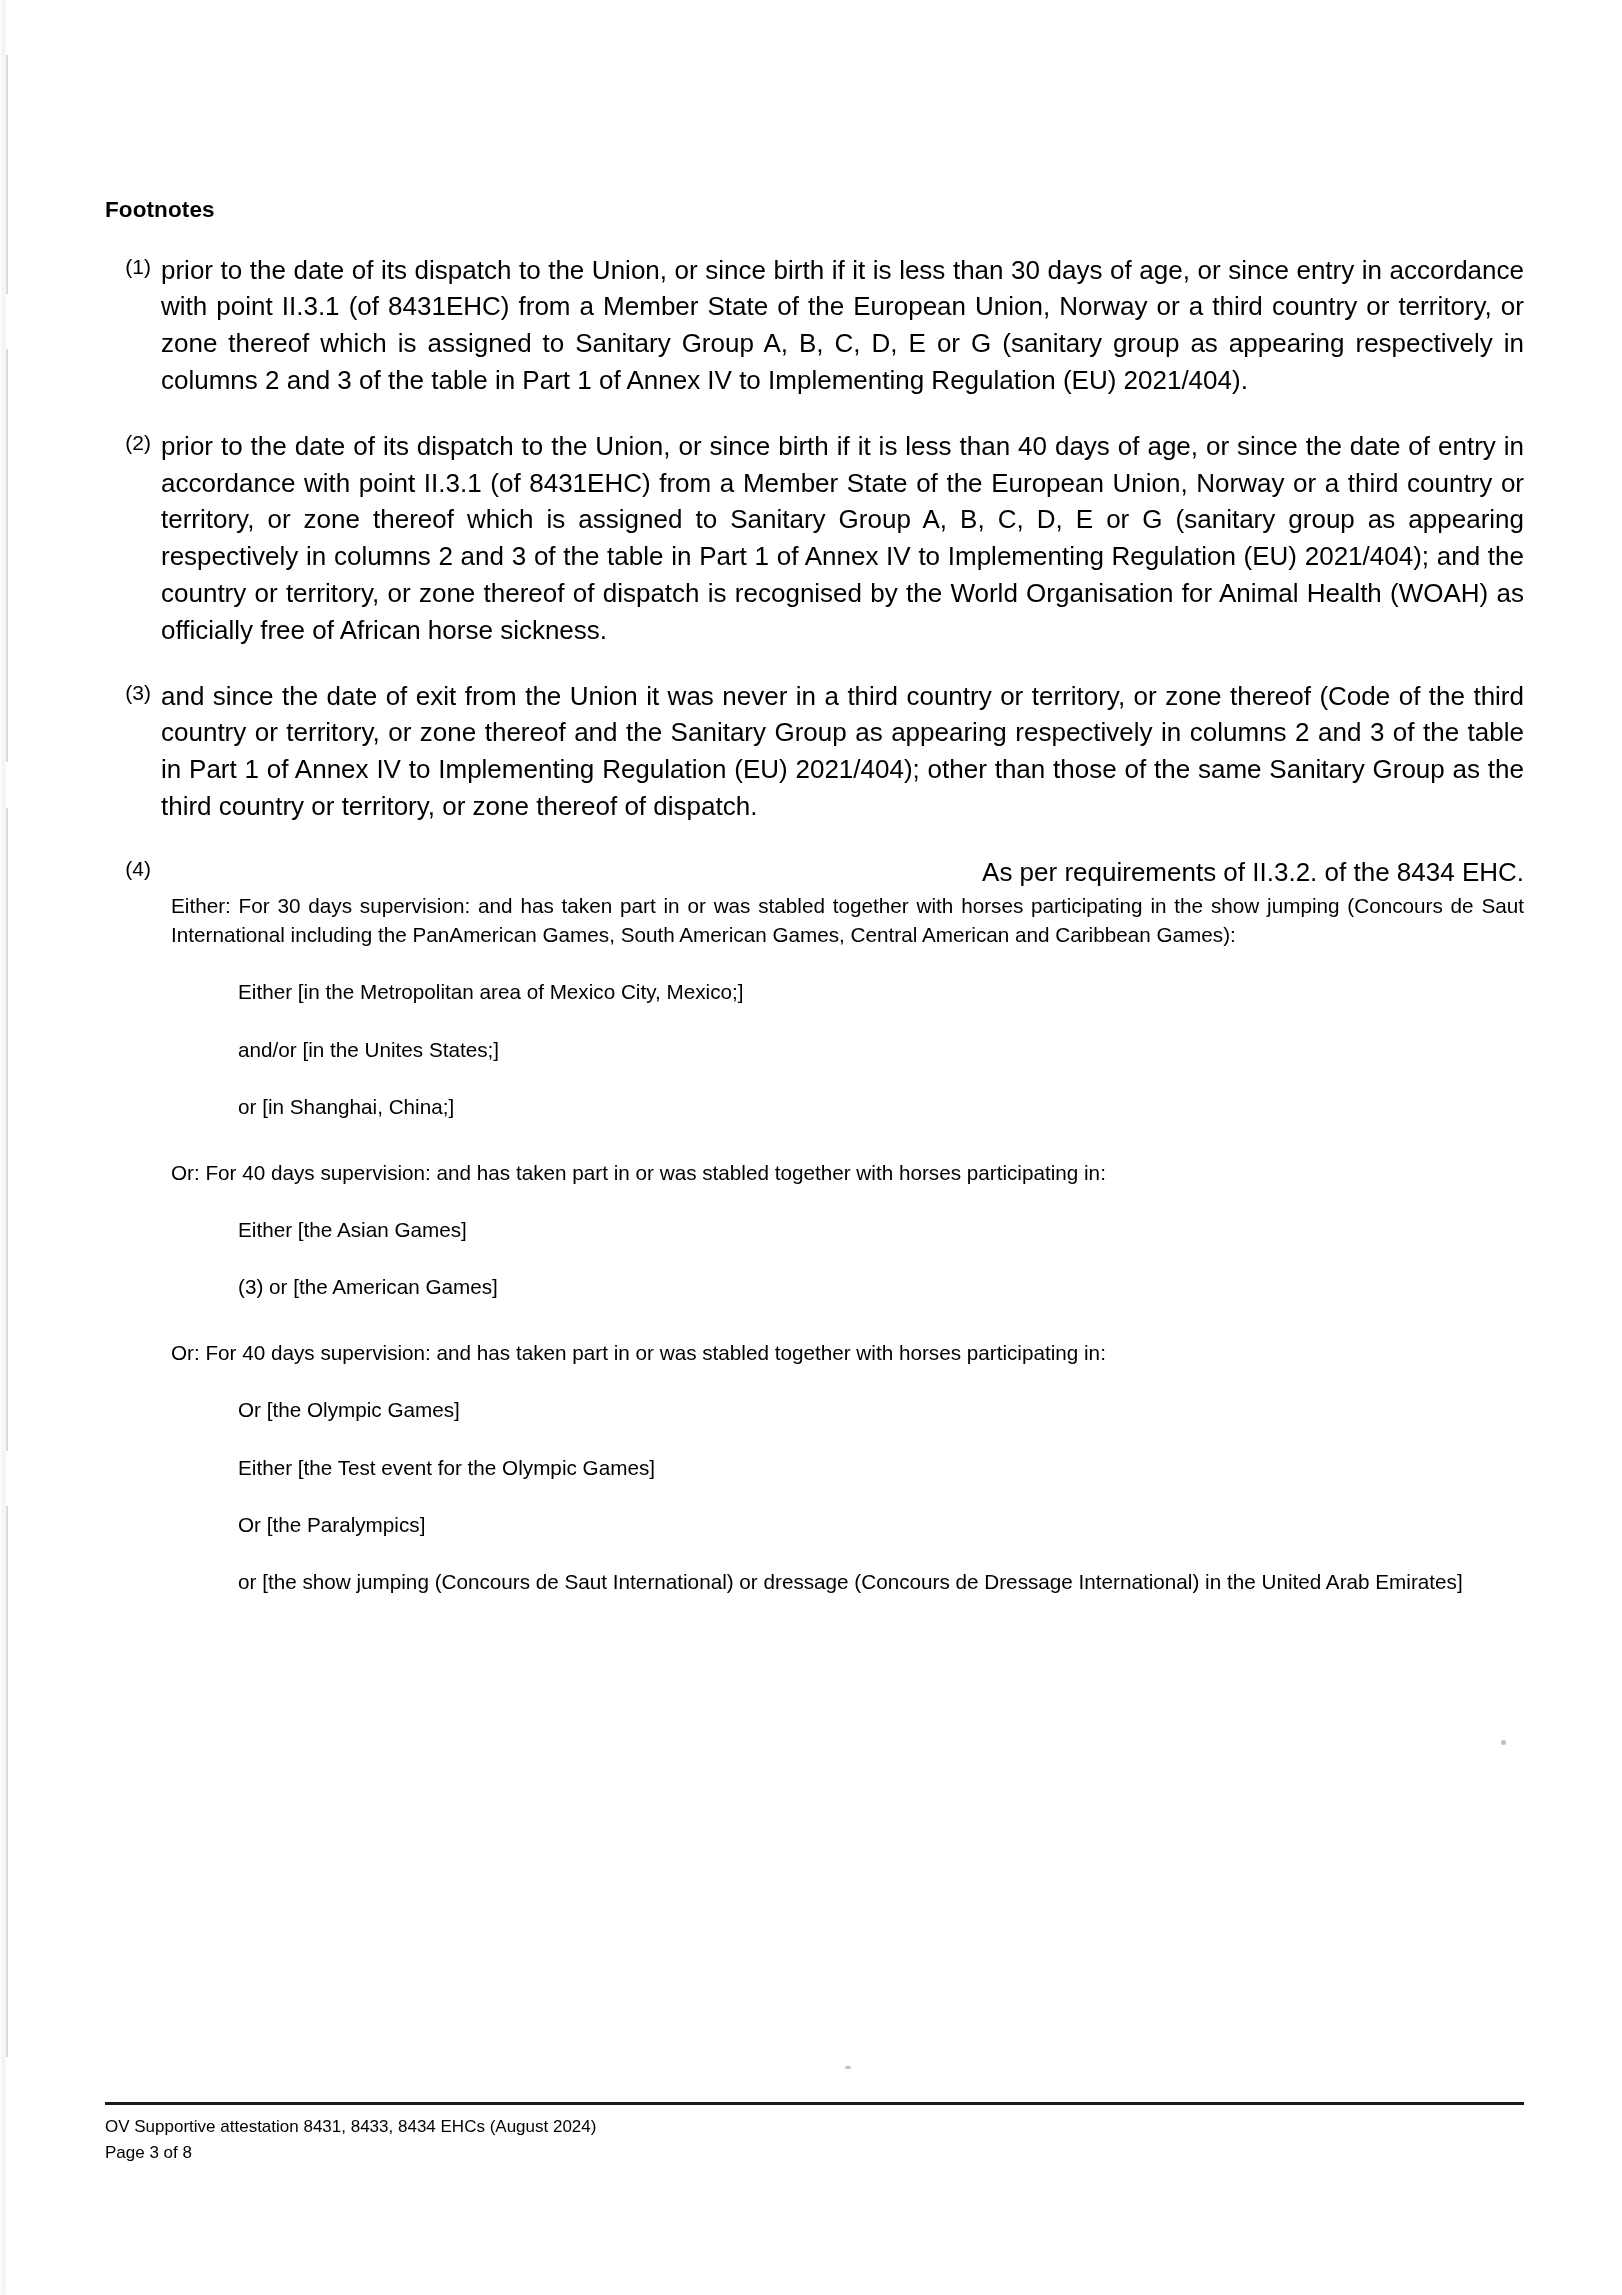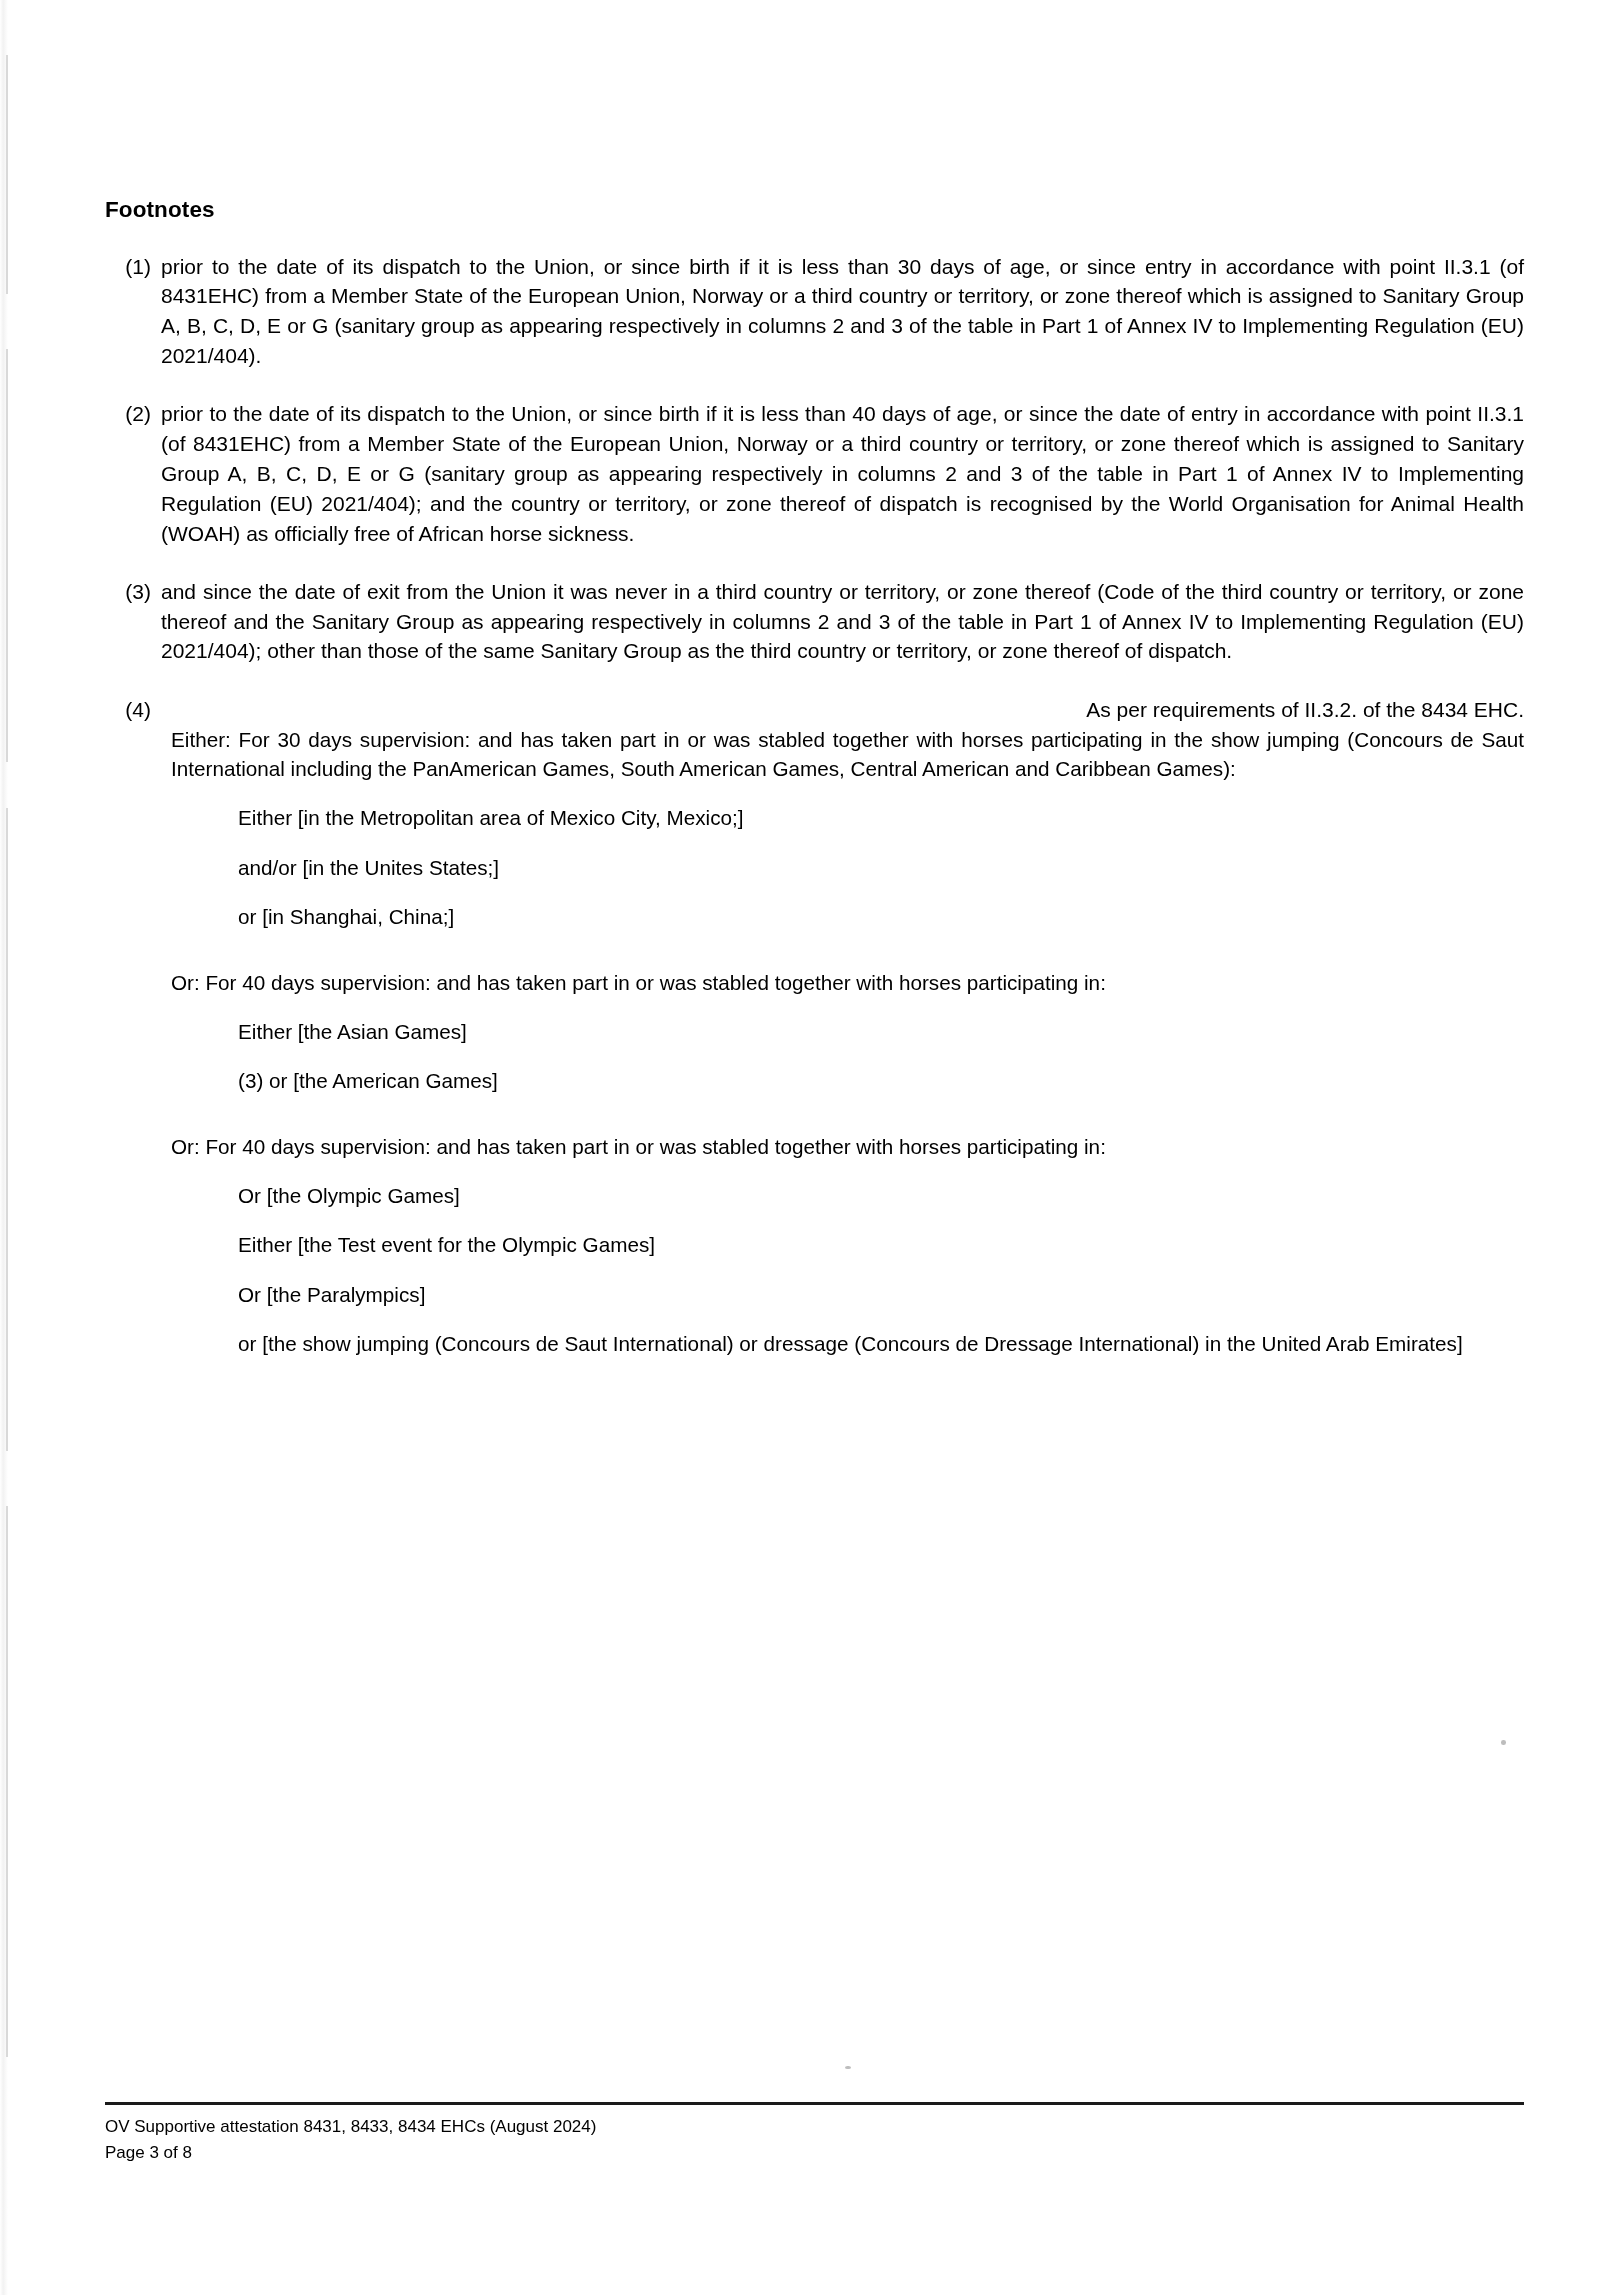--- a/index.html
+++ b/index.html
@@ -59,39 +59,39 @@
     width: 56px;
     flex: 0 0 56px;
     text-align: right;
     font-size: 21px;
     line-height: 1.42;
     padding-right: 10px;
     box-sizing: border-box;
   }
   .note-body {
     flex: 1 1 auto;
-    font-size: 21px;
+    font-size: 26px;
     line-height: 1.42;
     text-align: justify;
   }
   .note-body.nojustify {
     text-align: right;
   }
   .sub-block {
     margin-left: 66px;
     font-size: 20.7px;
     line-height: 1.42;
     text-align: justify;
   }
   .sub-block.nojustify {
     text-align: left;
   }
   .sub-item {
     margin-left: 133px;
-    margin-top: 20px;
+    margin-top: 28px;
     font-size: 20.7px;
     line-height: 1.42;
   }
   .spacer-lg {
     height: 36px;
   }
   .footer-rule {
     position: absolute;
     left: 105px;
     top: 2102px;

